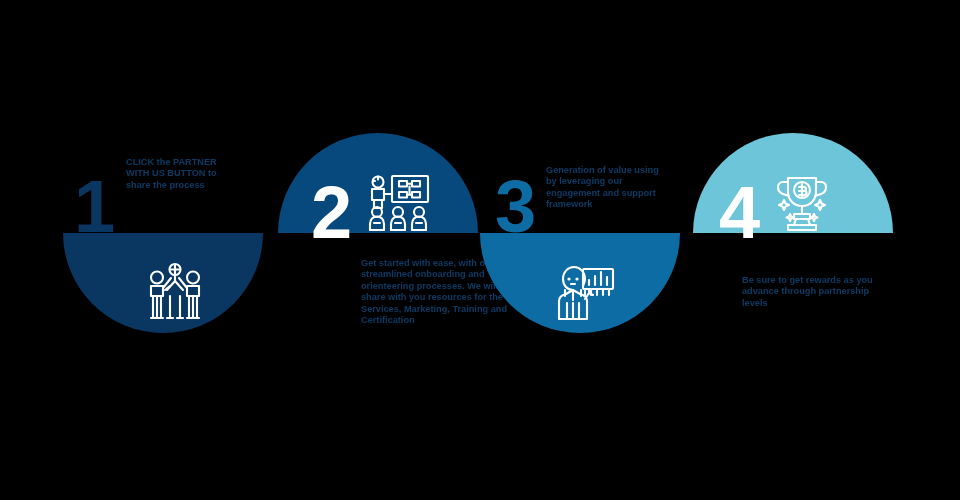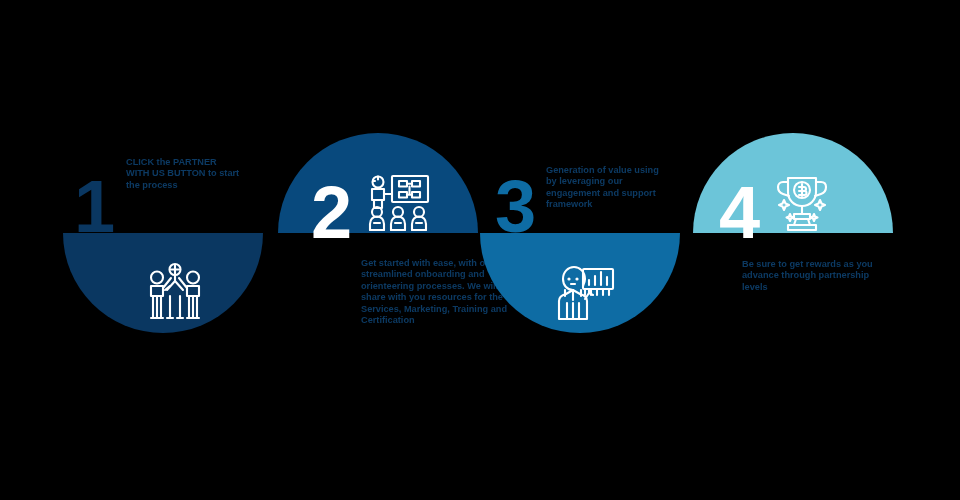--- a/index.html
+++ b/index.html
@@ -85,21 +85,21 @@
   .t3 { left: 546px; top: 165px; width: 116px; }
   .t4 { left: 742px; top: 259px; width: 142px; }
 </style>
 </head>
 <body style="background: rgb(0, 0, 0);">
 
 <div id="stage">
 
   <div class="semi semi-down s1-shape" style="background: rgb(10, 55, 97);"></div>
   <div class="num n1" style="color: rgb(10, 55, 97);">1</div>
-  <div class="txt t1" style="color: rgb(12, 58, 99);">CLICK the PARTNER WITH US BUTTON to start the process</div>
+  <div class="txt t1" style="color: rgb(12, 58, 99);">CLICK the PARTNER WITH US BUTTON to share the process</div>
   <div class="icon-wrap i1">
     <svg viewBox="0 0 72 72" fill="none" stroke="#ffffff" stroke-width="2.1" stroke-linecap="round" stroke-linejoin="round">
       <circle cx="18" cy="20.5" r="6"></circle>
       <circle cx="54" cy="20.5" r="6"></circle>
       <circle cx="36" cy="12.5" r="5.5"></circle>
       <path d="M36 8.5v8M32 12.5h8"></path>
       <path d="M12 29h12v10h-12z"></path>
       <path d="M48 29h12v10h-12z"></path>
       <path d="M14 39v22M22 39v22M18 39v22"></path>
       <path d="M50 39v22M58 39v22M54 39v22"></path>
@@ -154,21 +154,21 @@
       <path d="M16 33v6M32 33v6"></path>
       <path d="M10 44c0-4 3-6 7-7l7-4 7 4c4 1 7 3 7 7v18H10z"></path>
       <path d="M24 33v10M18 46v16M30 46v16M24 46v16"></path>
       <path d="M36 42l4-6 4 2"></path>
       <path d="M40 36v-4"></path>
     </svg>
   </div>
 
   <div class="semi semi-up s4-shape" style="background: rgb(108, 197, 217);"></div>
   <div class="num n4" style="color: rgb(255, 255, 255);">4</div>
-  <div class="txt t4" style="color: rgb(12, 58, 99);">Be sure to get rewards as you advance through partnership levels</div>
+  <div class="txt t4" style="color: rgb(12, 58, 99); margin-top: 16px;">Be sure to get rewards as you advance through partnership levels</div>
   <div class="icon-wrap i4">
     <svg viewBox="0 0 72 72" fill="none" stroke="#ffffff" stroke-width="2.1" stroke-linecap="round" stroke-linejoin="round">
       <path d="M22 10h28v14c0 8-6 14-14 14s-14-6-14-14z"></path>
       <path d="M22 14h-5c-3 0-5 2-5 5s2 6 5 7l6 2"></path>
       <path d="M50 14h5c3 0 5 2 5 5s-2 6-5 7l-6 2"></path>
       <circle cx="36" cy="22" r="8"></circle>
       <path d="M36 16v12M33 19h5a2 2 0 010 4h-5M33 23h5.5a2 2 0 010 4H33"></path>
       <path d="M36 38v8"></path>
       <path d="M28 46h16v5H28z"></path>
       <path d="M22 57h28v5H22z"></path>

